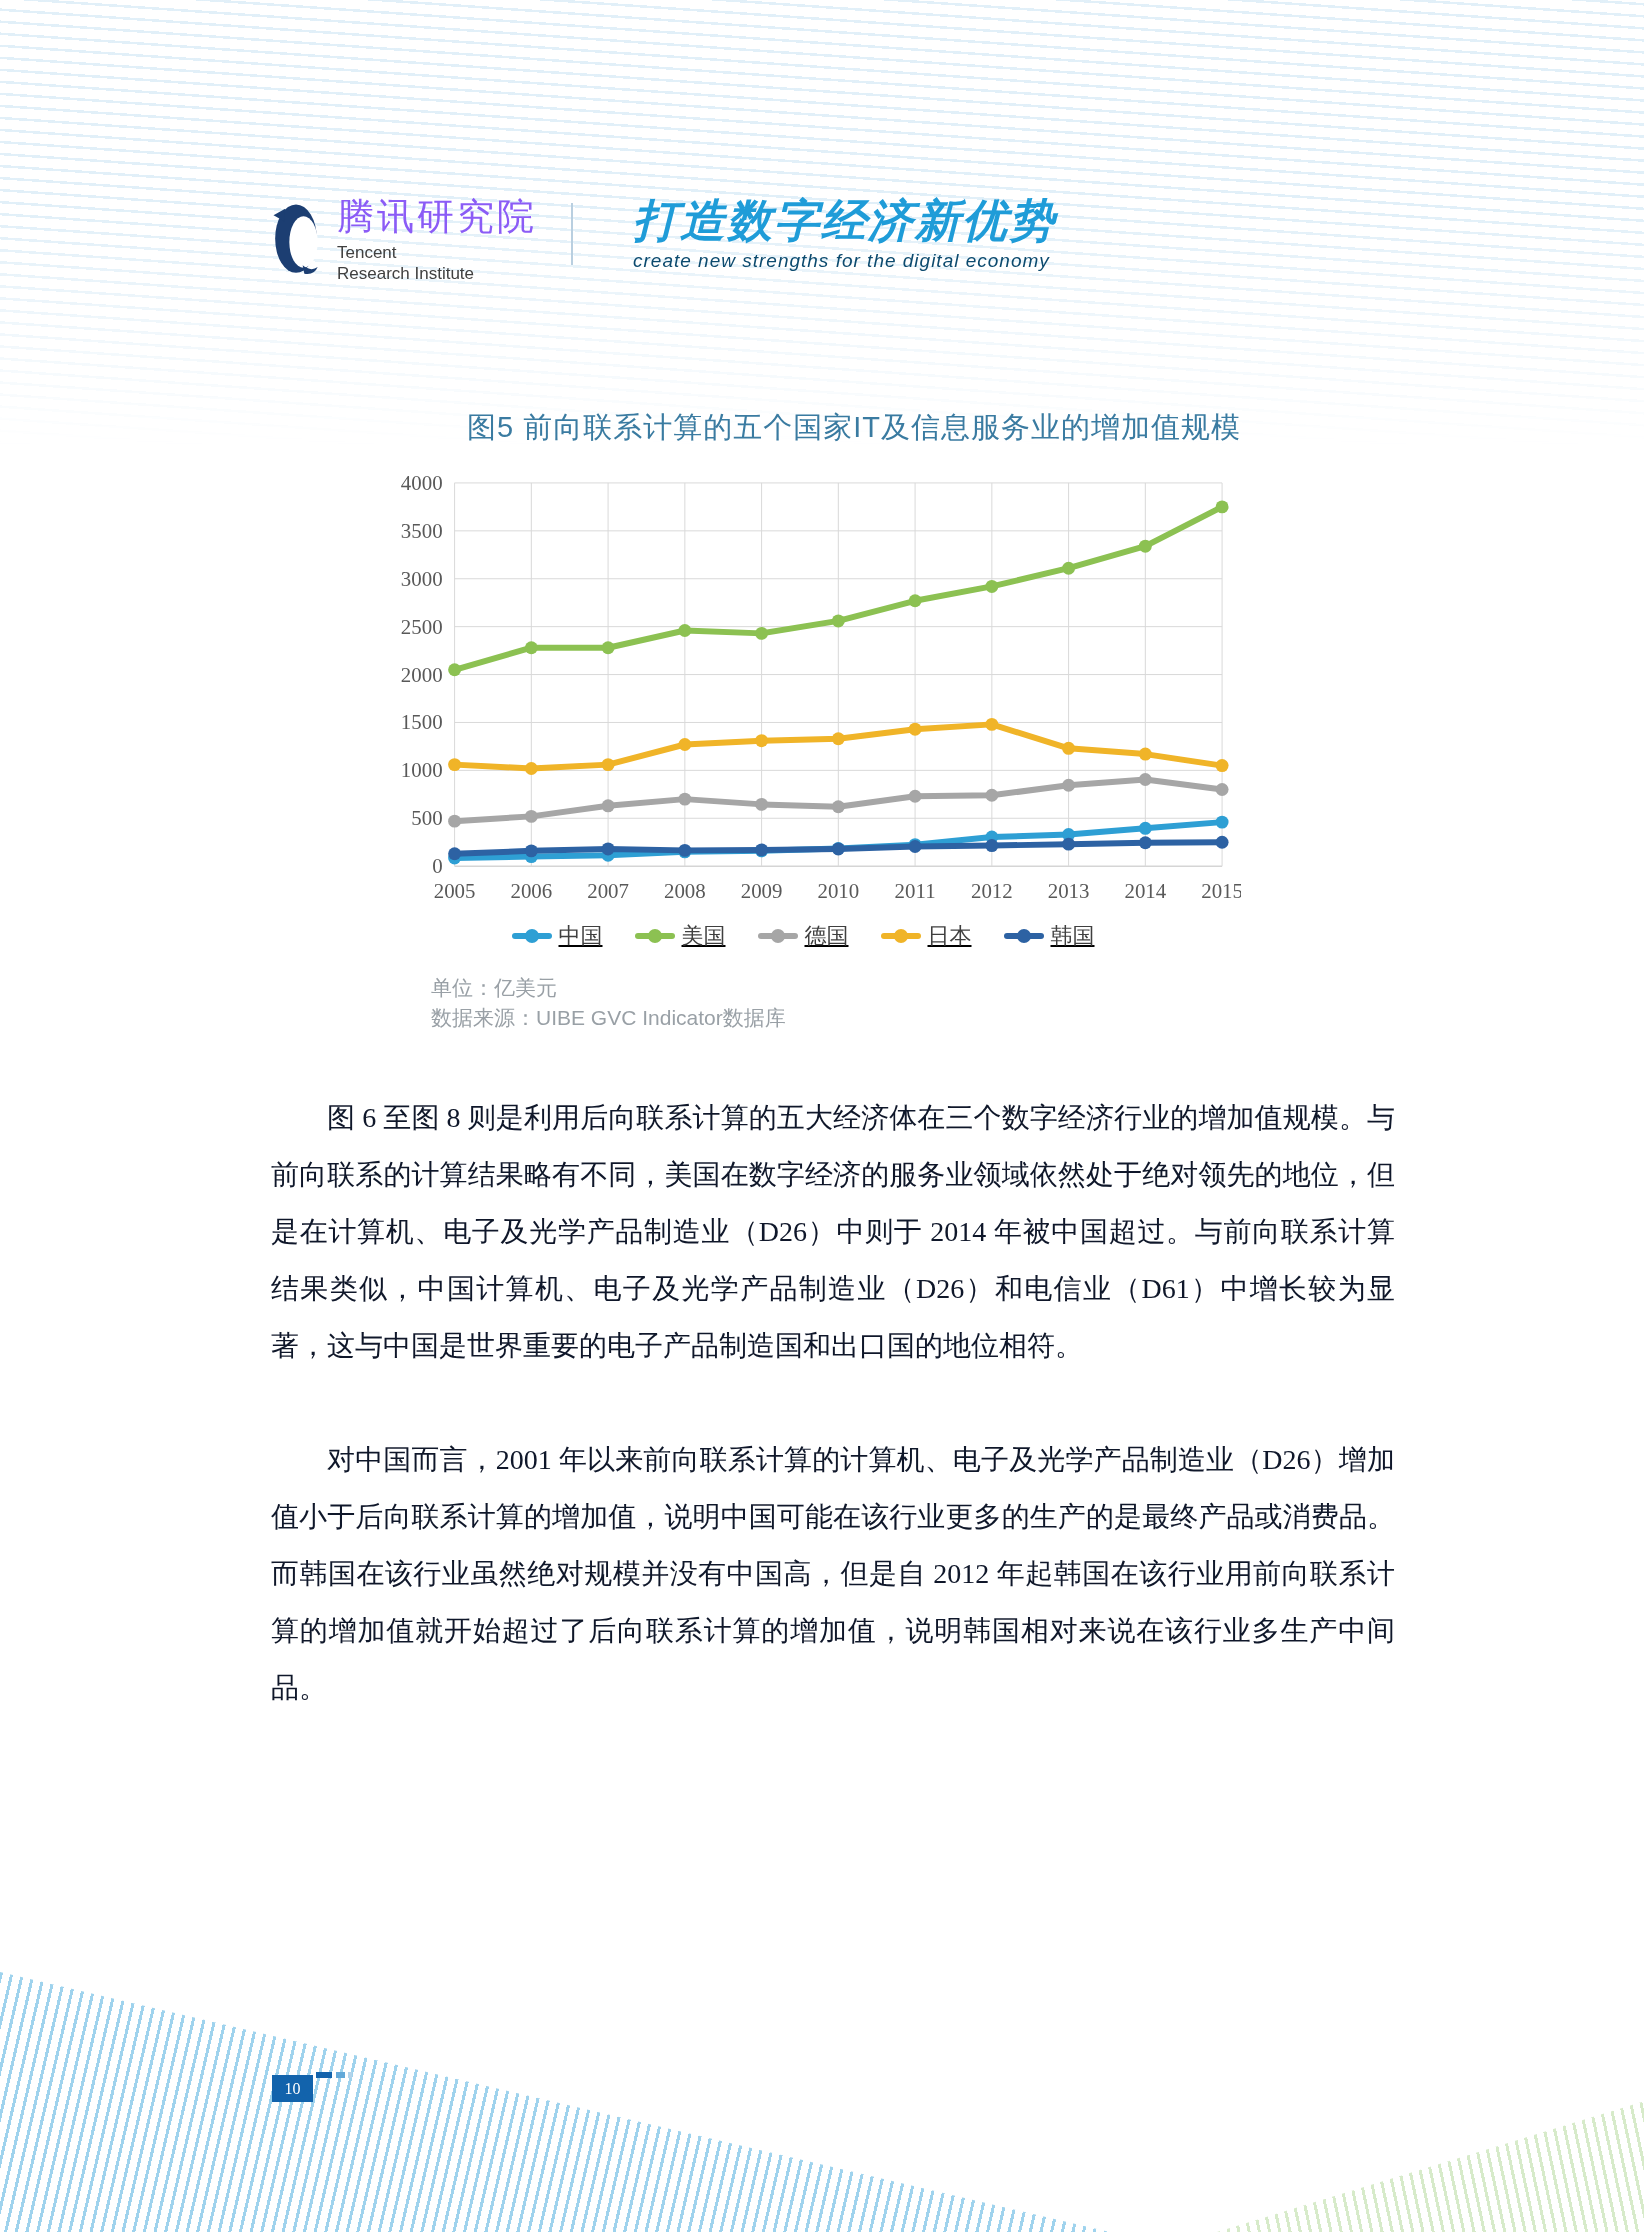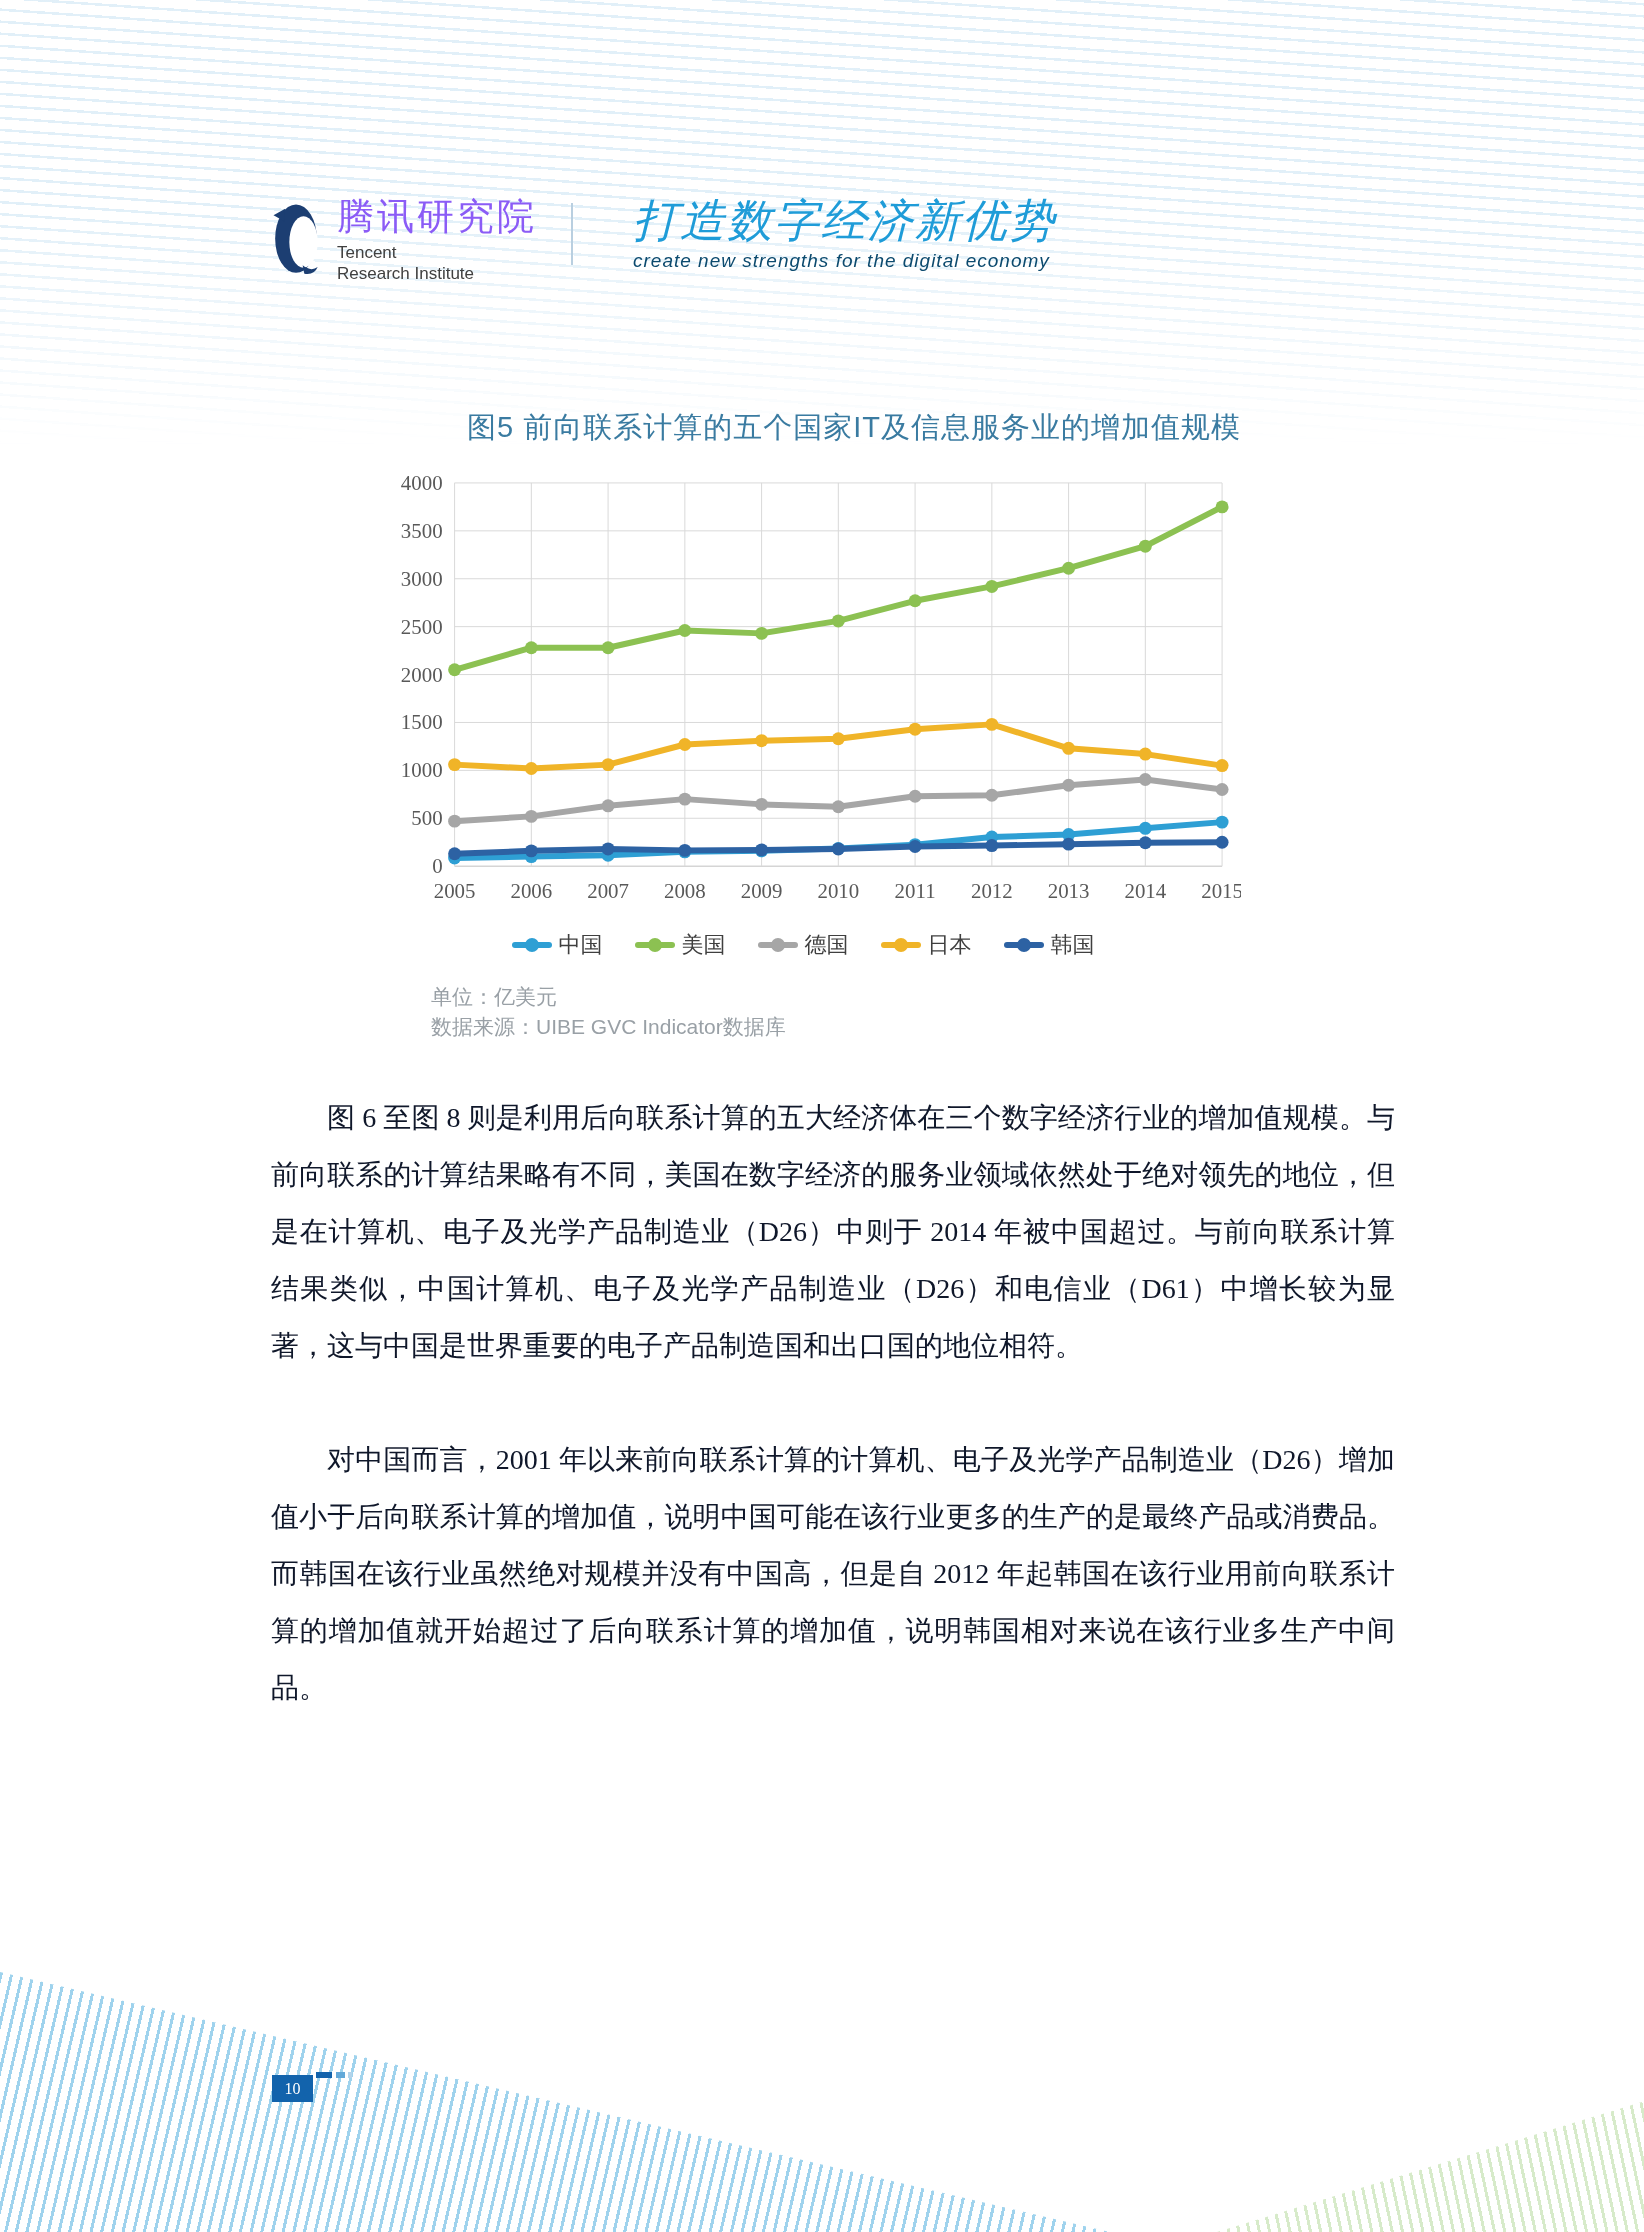--- a/index.html
+++ b/index.html
@@ -31,27 +31,27 @@
       rgba(255,255,255,0) 3px, rgba(255,255,255,0) 10px);
   }
   
   .header { position:absolute; left:271px; top:197px; display:flex; align-items:flex-start; }
   .logo-mark { width:50px; height:80px; flex:0 0 auto; }
   .logo-text { margin-left:16px; }
   .logo-cn { font-size:37px; color:#8b5cf6; letter-spacing:3px; line-height:40px; font-weight:500; }
   .logo-en { font-size:17px; color:#404040; line-height:21px; margin-top:5px; }
   .header-divider { width:2px; height:62px; background:#b9cfe0; margin:6px 0 0 34px; }
   .slogan-block { margin-left:60px; margin-top:0px; }
-  .slogan-cn { font-size:45px; font-weight:normal; font-style:italic; color:#1f9cd8; letter-spacing:2px; line-height:48px; }
+  .slogan-cn { font-size:45px; font-weight:bold; font-style:italic; color:#1f9cd8; letter-spacing:2px; line-height:48px; }
   .slogan-en { font-size:19px; font-style:italic; color:#0c4a6e; letter-spacing:1px; margin-top:5px; }
   
   .chart-block { position:absolute; left:365px; top:408px; width:876px; }
   .chart-title { text-align:right; font-size:29px; font-weight:400; color:#3a7ba1; letter-spacing:1px; margin-bottom:10px; }
   .chart-svg { display:block; }
-  .legend { display:flex; justify-content:center; align-items:center; gap:32px; margin-top:12px; }
+  .legend { display:flex; justify-content:center; align-items:center; gap:32px; margin-top:3px;text-decoration:underline; }
   .legend-item { display:flex; align-items:center; }
   .legend-line { width:40px; height:6px; border-radius:3px; position:relative; }
   .legend-dot { position:absolute; left:50%; top:50%; width:14px; height:14px; border-radius:50%; transform:translate(-50%,-50%); }
   .legend-label { margin-left:7px; font-size:22px; color:#3f3f3f; font-family:"Liberation Serif", serif; }
   .chart-notes { margin:22px 0 0 66px; font-size:21px; color:#99a0a6; line-height:30px; }
   
   .body-text { position:absolute; left:271px; top:1089px; width:1124px; }
   .body-text p {
     margin:0; font-size:28px; line-height:57px; text-align:justify;
     text-indent:2em; color:#0f172a; font-family:"Liberation Serif", serif;

